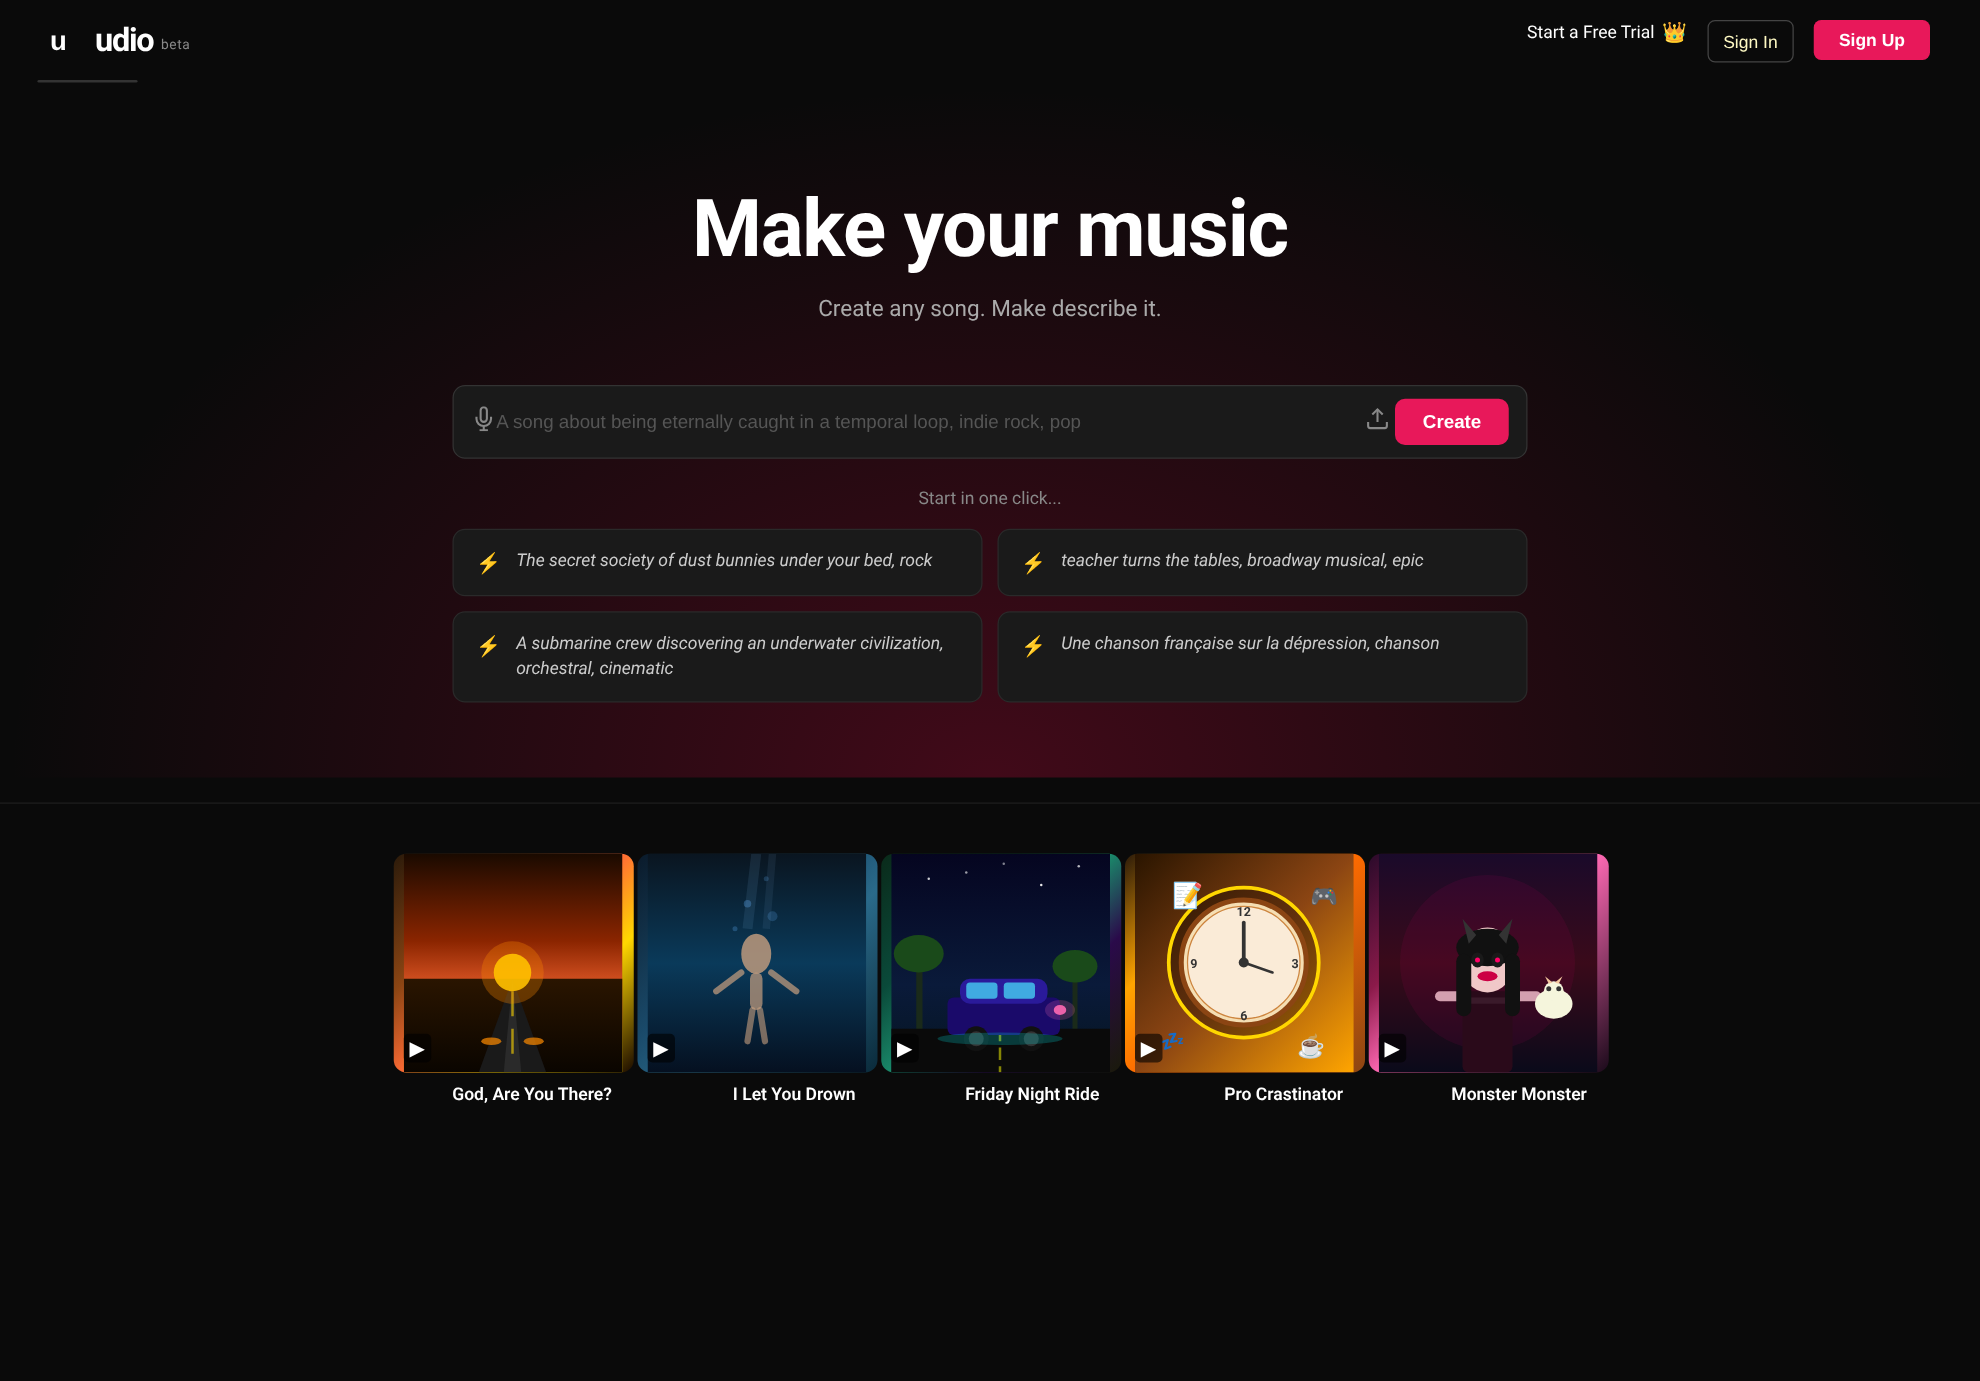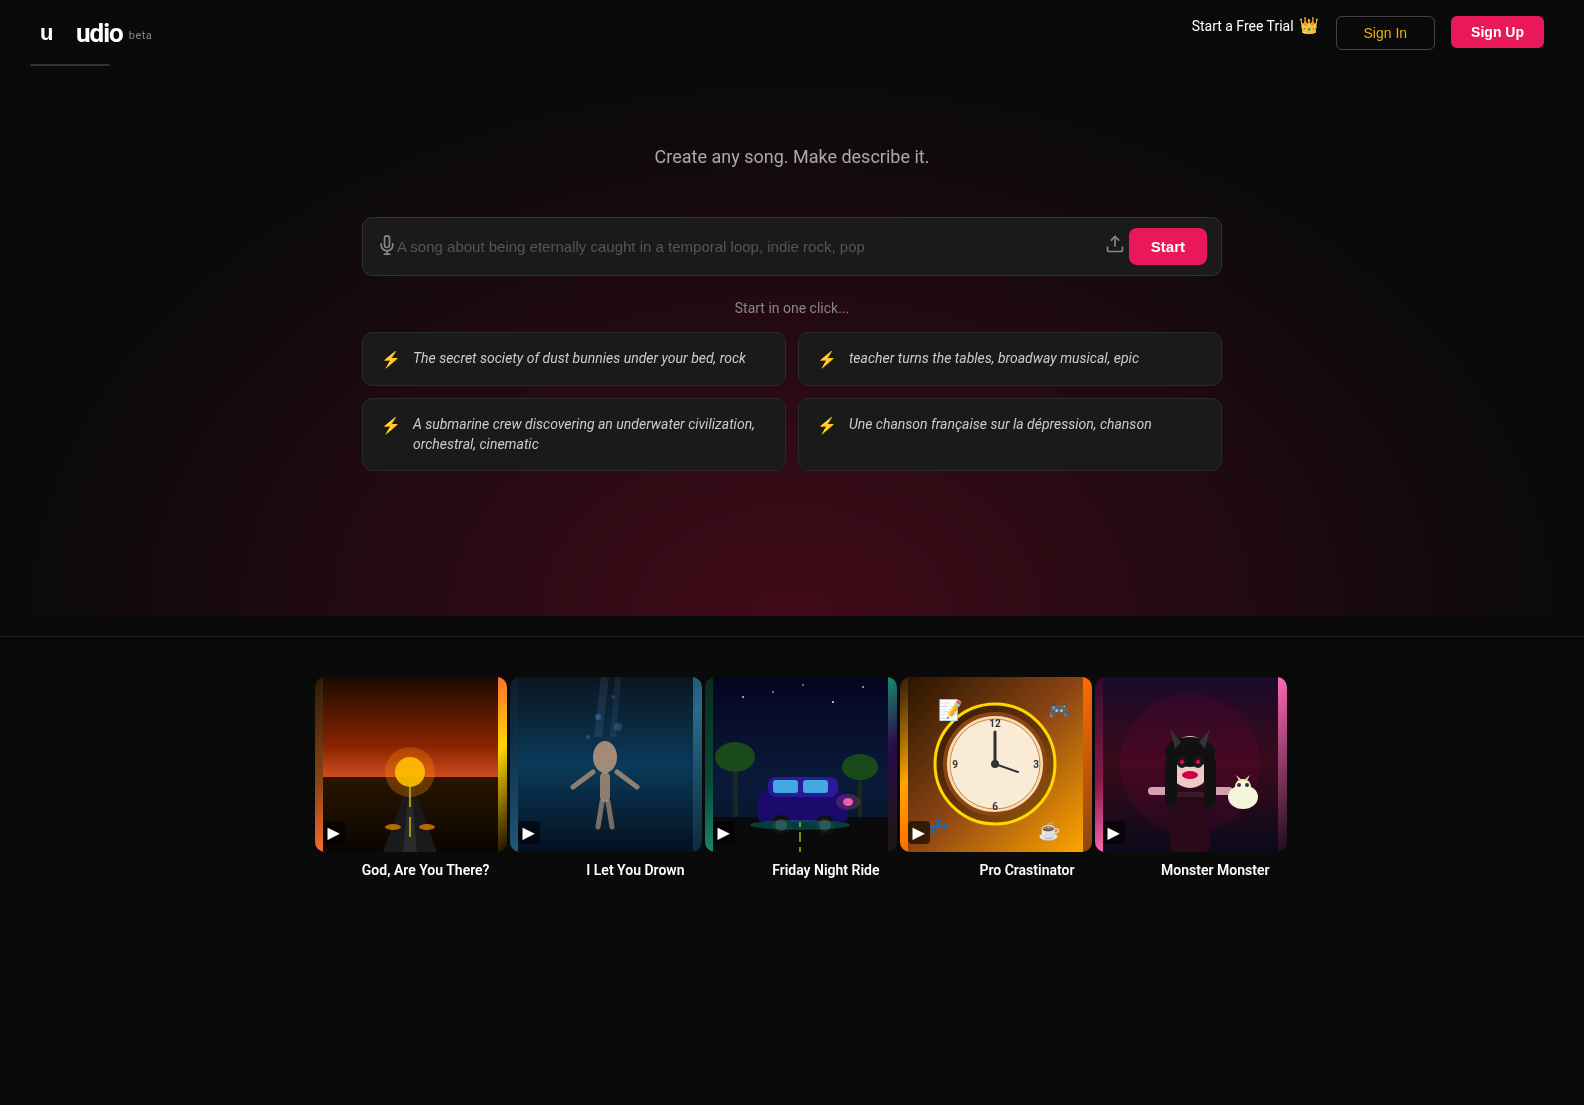--- a/index.html
+++ b/index.html
@@ -59,22 +59,22 @@
     }
 
     .crown-icon {
       color: #f5a623;
       font-size: 16px;
     }
 
     .sign-in-btn {
       background: transparent;
       border: 1px solid #444;
-      color: #eab308;
-      padding: 8px 27px;
+      color: #fef9c3;
+      padding: 8px 12px;
       border-radius: 6px;
       font-size: 14px;
       cursor: pointer;
     }
 
     .sign-up-btn {
       background: #e8185a;
       border: none;
       color: #ffffff;
       padding: 8px 20px;
@@ -324,40 +324,41 @@
     <a class="free-trial-link" href="#">
       <span>Start a Free Trial</span>
       <span class="crown-icon">👑</span>
     </a>
     <button class="sign-in-btn">Sign In</button>
     <button class="sign-up-btn">Sign Up</button>
   </div>
 </nav>
 
 <section class="hero">
+  <h1 class="hero-title">Make your music</h1>
   <p class="hero-subtitle">Create any song. Make describe it.</p>
 
   <div class="search-container">
     <span class="search-icon-wrap">
       <svg width="20" height="20" viewBox="0 0 24 24" fill="none" stroke="#888" stroke-width="2">
         <path d="M12 1a3 3 0 0 0-3 3v8a3 3 0 0 0 6 0V4a3 3 0 0 0-3-3z"></path>
         <path d="M19 10v2a7 7 0 0 1-14 0v-2"></path>
         <line x1="12" y1="19" x2="12" y2="23"></line>
         <line x1="8" y1="23" x2="16" y2="23"></line>
       </svg>
     </span>
     <input class="search-input" type="text" placeholder="A song about being eternally caught in a temporal loop, indie rock, pop" style="">
     <button class="upload-icon-btn">
       <svg width="20" height="20" viewBox="0 0 24 24" fill="none" stroke="#888" stroke-width="2">
         <path d="M21 15v4a2 2 0 0 1-2 2H5a2 2 0 0 1-2-2v-4"></path>
         <polyline points="17 8 12 3 7 8"></polyline>
         <line x1="12" y1="3" x2="12" y2="15"></line>
       </svg>
     </button>
-    <button class="create-btn">Start</button>
+    <button class="create-btn">Create</button>
   </div>
 
   <p class="one-click-label">Start in one click...</p>
 
   <div class="suggestions-grid" id="suggestions-container">
   <div class="suggestion-card">
     <span class="lightning-icon">⚡</span>
     <span class="suggestion-text">The secret society of dust bunnies under your bed, rock</span>
   </div>
       <div class="suggestion-card">

